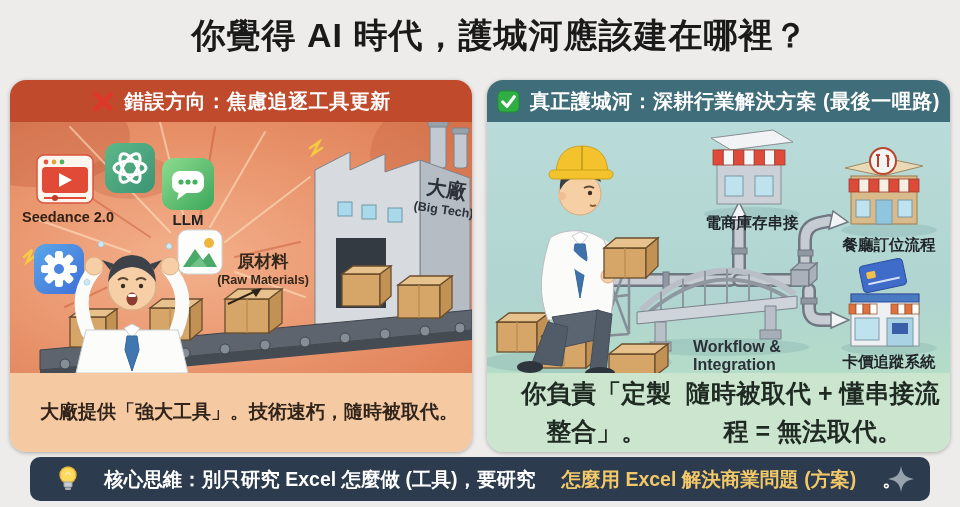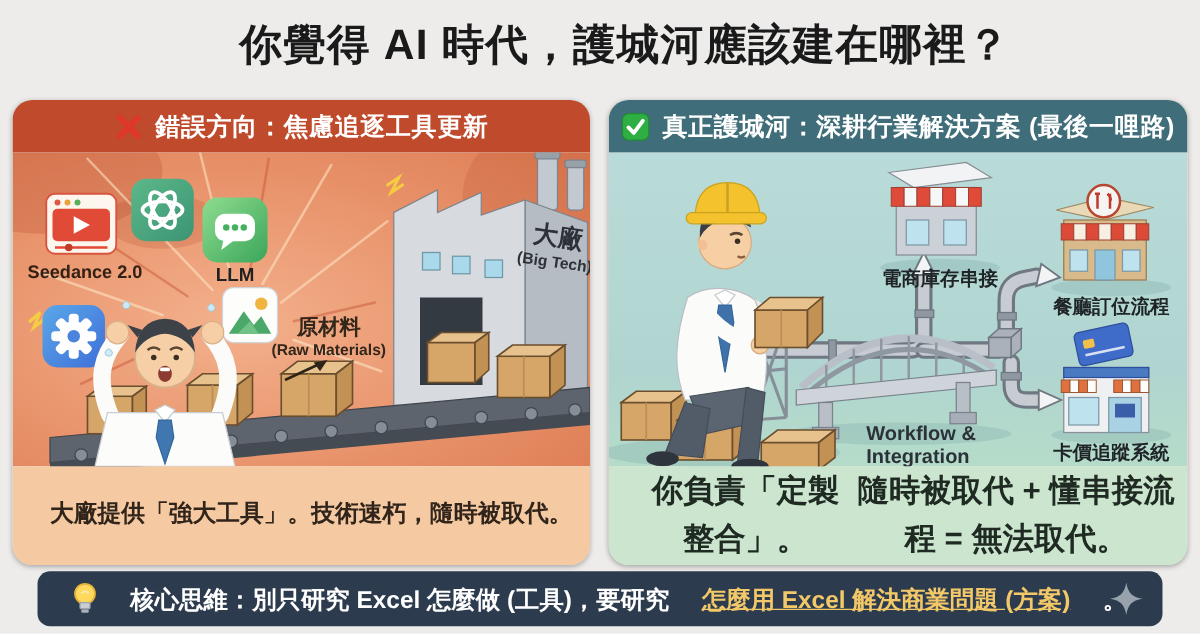--- a/index.html
+++ b/index.html
@@ -32,21 +32,21 @@
     text-align:center;font-weight:bold;line-height:1.5;padding-left:30px;
   }
   .panel.left .panel-caption{background:#f5c9a1;color:#31251b;font-size:19px;}
   .panel.right .panel-caption{background:#cbe5cf;color:#1f2a22;font-size:25px;}
   .footer{
     position:absolute;left:30px;top:457px;width:900px;height:44px;
     background:#2c3c4e;border-radius:10px;
     display:flex;align-items:center;justify-content:center;gap:26px;
     color:#ffffff;font-size:19.5px;font-weight:bold;
   }
-  .footer .hl{color:#f3c868;text-decoration:underline;}
+  .footer .hl{color:#f3c868;}
   .footer .sparkle{position:absolute;right:16px;top:9px;}
   .hdr-icon{display:inline-flex;width:23px;height:23px;}
   svg text{font-family:"Liberation Sans","DejaVu Sans",sans-serif;}
 </style>
 </head>
 <body>
 
 <div class="page">
 
   <div class="title">你覺得 AI 時代，護城河應該建在哪裡？</div>

